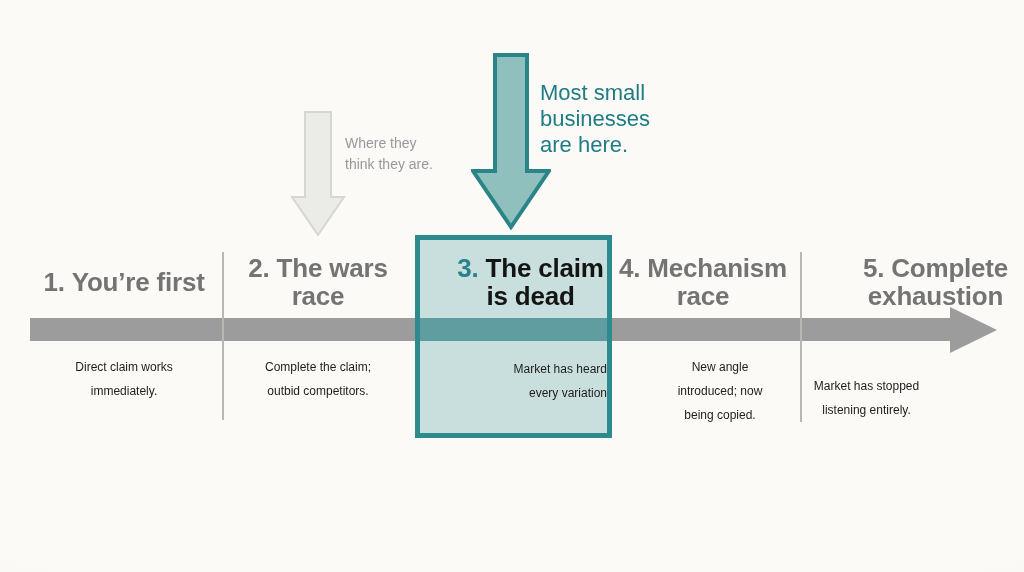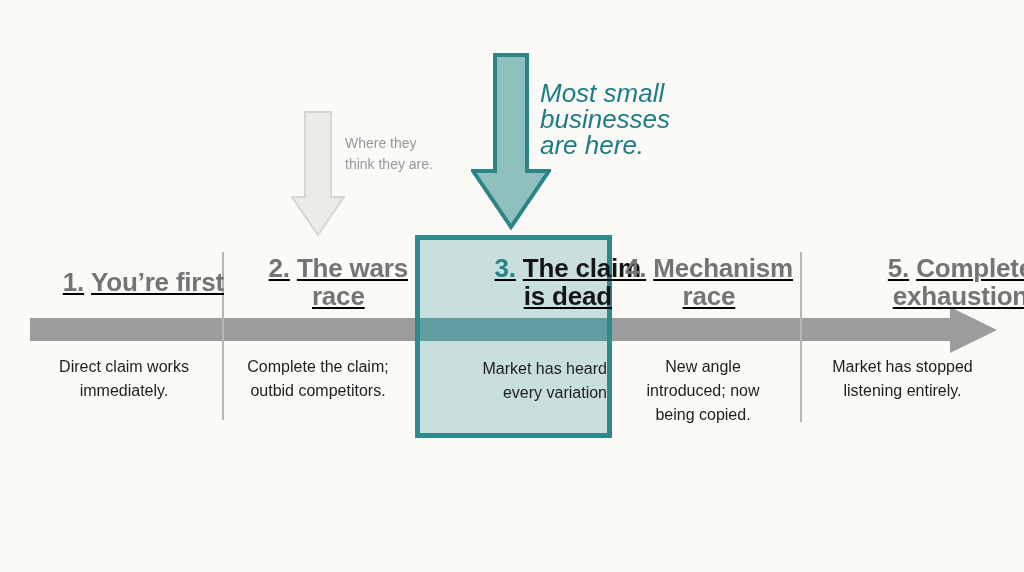--- a/index.html
+++ b/index.html
@@ -55,23 +55,22 @@
     left: 0; right: 0;
     top: 78px; height: 23px;
     background: #5f9da0;
   }
   
   .stage-heading {
     position: absolute;
     top: 250px; height: 64px;
     display: flex;
     align-items: center;
-    justify-content: flex-end;
+    justify-content: center;
     z-index: 4;
-    text-decoration: underline;
   }
   .stage-heading .heading-text {
     text-align: center;
     font-size: 26px;
     line-height: 28px;
     font-weight: bold;
     color: #747474;
     letter-spacing: -0.2px;
   }
   .stage-num { margin-right: 7px; }
@@ -81,51 +80,50 @@
   .stage-heading.h3 { left: 420px; width: 221px; top: 252px; height: 60px; }
   .stage-heading.h4 { left: 613px; width: 180px; }
   .stage-heading.h5 { left: 838px; width: 195px; }
   .stage-heading.h3 .stage-num   { color: #27828a; }
   .stage-heading.h3 .stage-title { color: #141414; }
   
   .stage-desc {
     position: absolute;
     top: 355px;
     text-align: center;
-    font-size: 16px;
+    font-size: 12px;
     line-height: 24px;
     color: #1d1d1d;
     white-space: pre-line;
     z-index: 4;
   }
   .stage-desc.d1 { left: 24px;  width: 200px; }
   .stage-desc.d2 { left: 228px; width: 180px; }
   .stage-desc.d3 { left: 420px; width: 187px; top: 357px; text-align: right; }
-  .stage-desc.d4 { left: 613px; width: 180px; }
-  .stage-desc.d5 { left: 805px; width: 195px; }
+  .stage-desc.d4 { left: 613px; width: 180px; padding-left: 17px; }
+  .stage-desc.d5 { left: 769px; width: 195px; margin-top: 19px; }
   
   .down-arrow { position: absolute; z-index: 3; }
   .gray-down-arrow { left: 290px; top: 111px; }
   .teal-down-arrow { left: 471px; top: 53px; }
   
   .arrow-label {
     position: absolute;
     white-space: pre-line;
     z-index: 4;
   }
   .gray-arrow-label {
     left: 345px; top: 133px;
     font-size: 14px; line-height: 21px;
     color: #98989a;
   }
   .teal-arrow-label {
     left: 540px; top: 80px;
-    font-size: 26px; line-height: 26px;
+    font-size: 22px; line-height: 26px;
     color: #1e7c84;
-    font-style: italic;
   }
 </style>
 </head>
 <body>
 
 <div class="canvas">
 
   <div class="timeline-bar"></div>
   <div class="timeline-arrowhead"></div>
 

